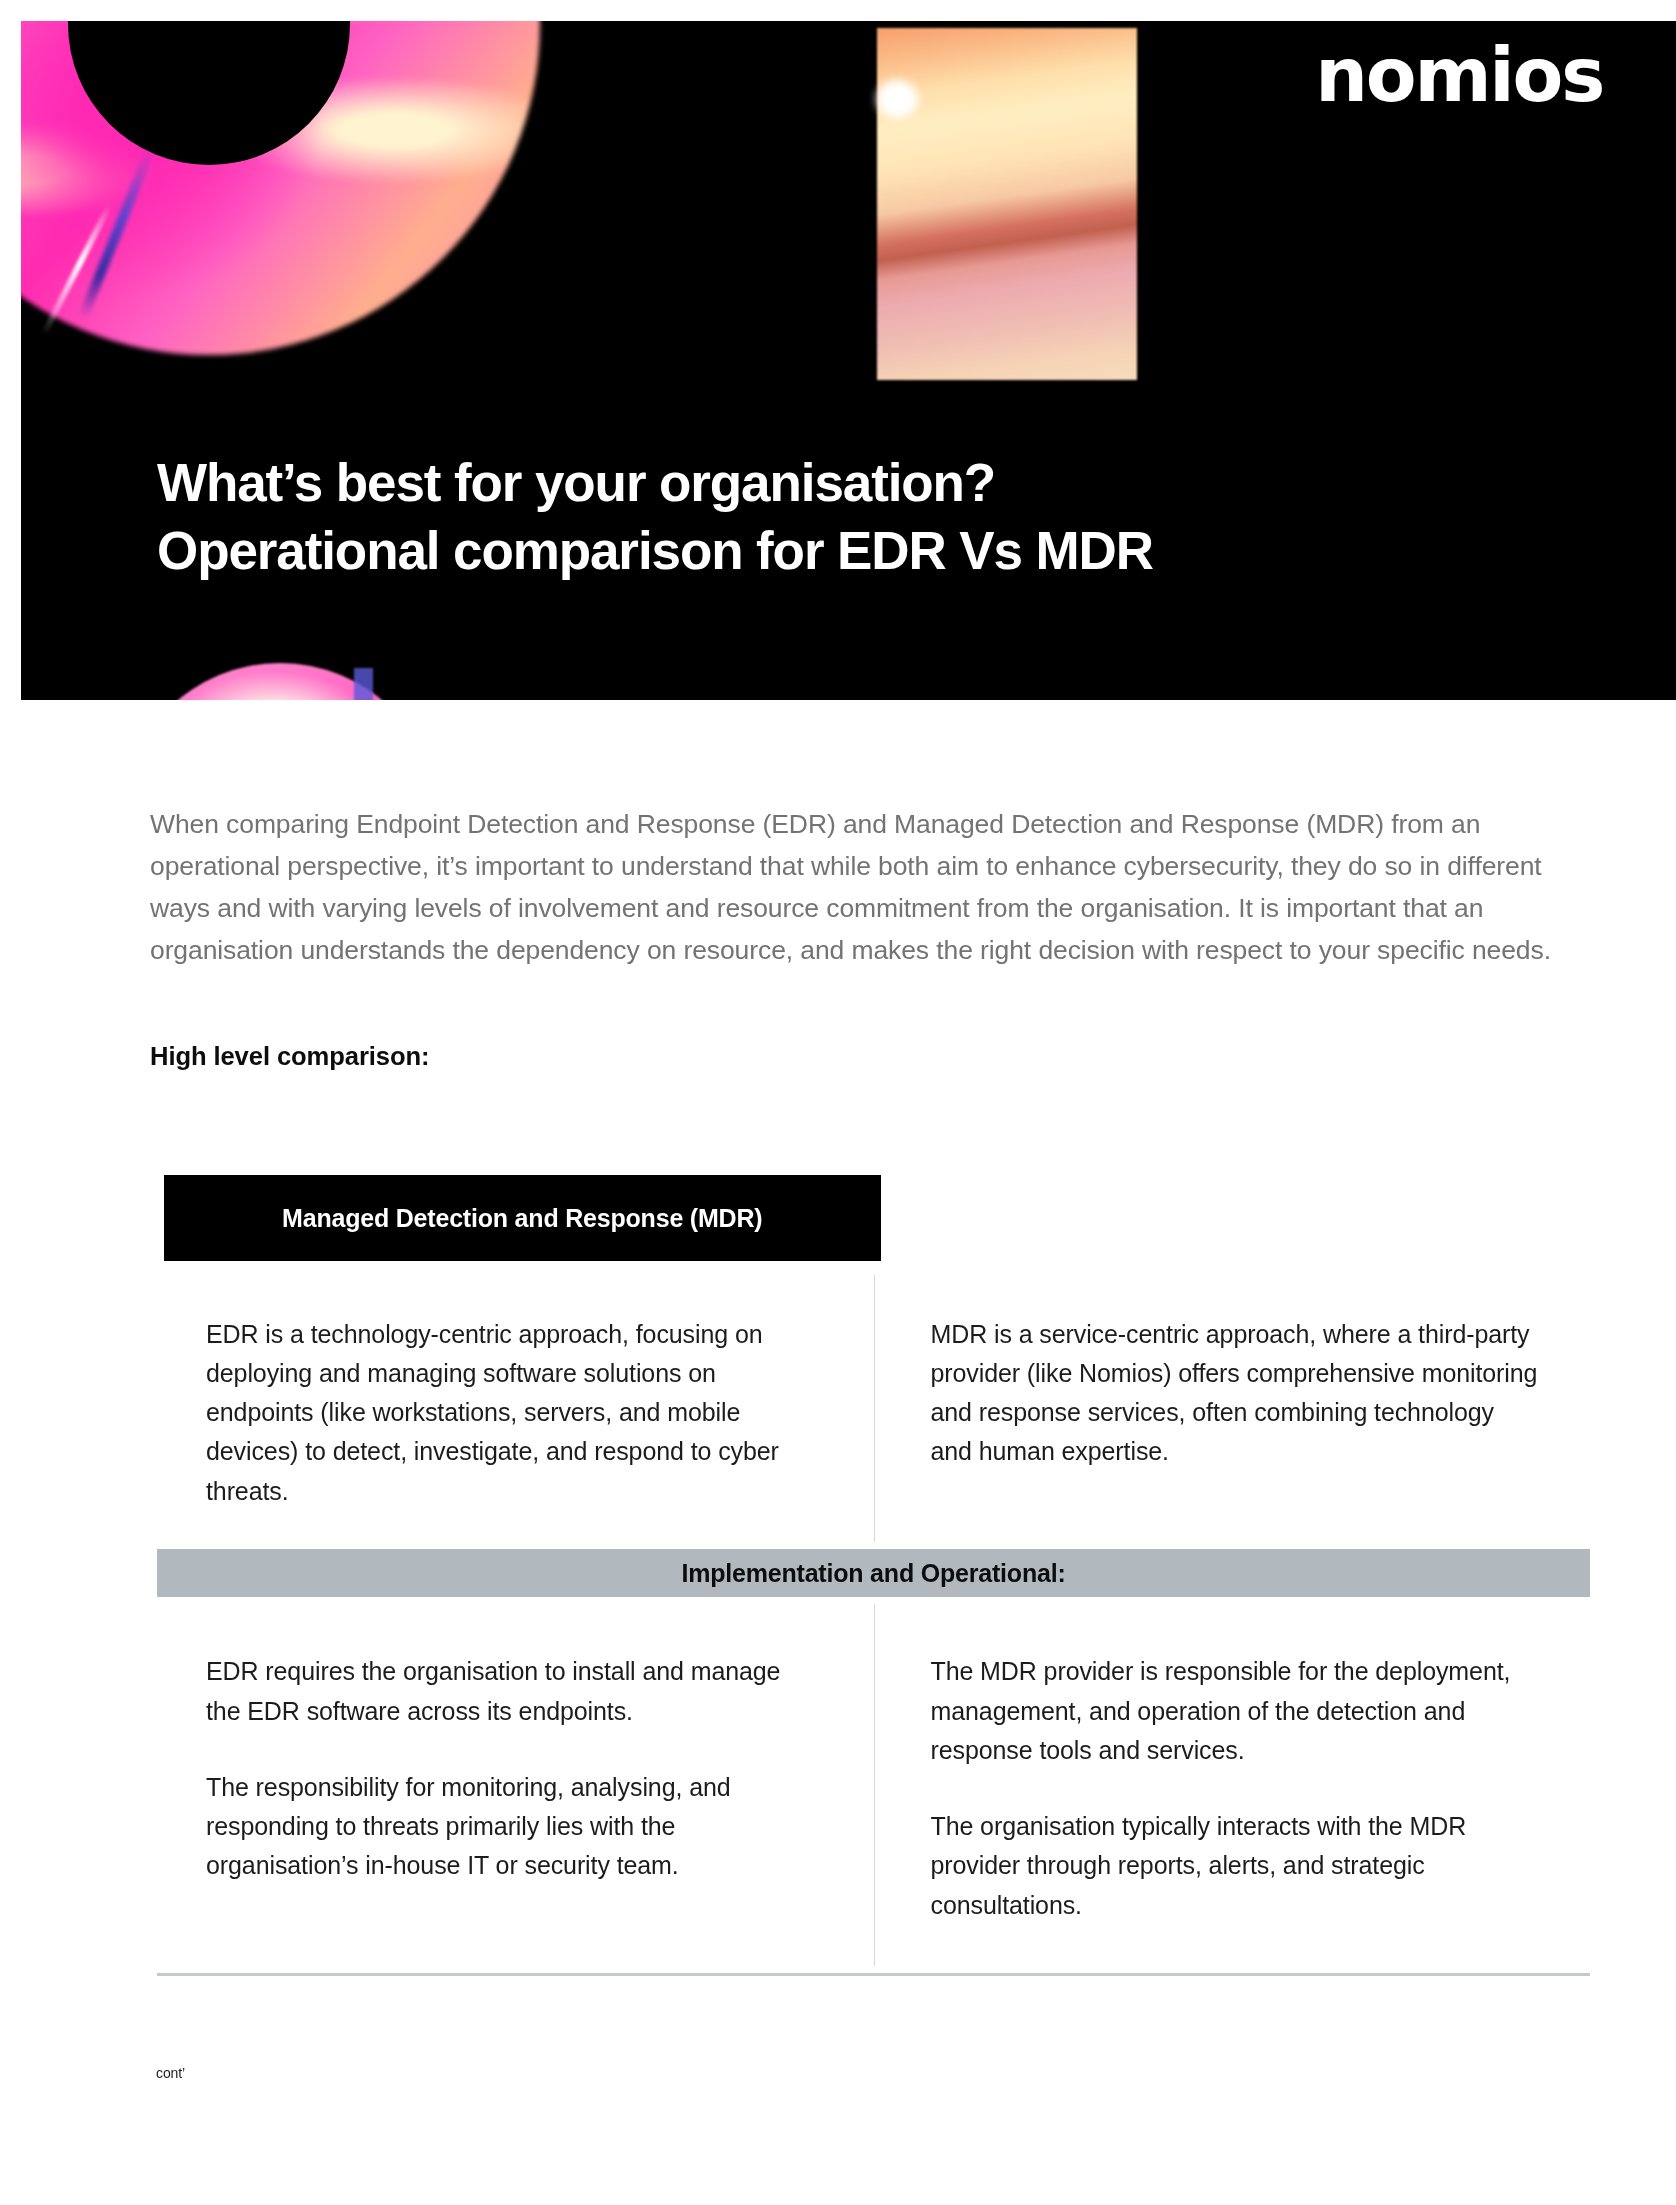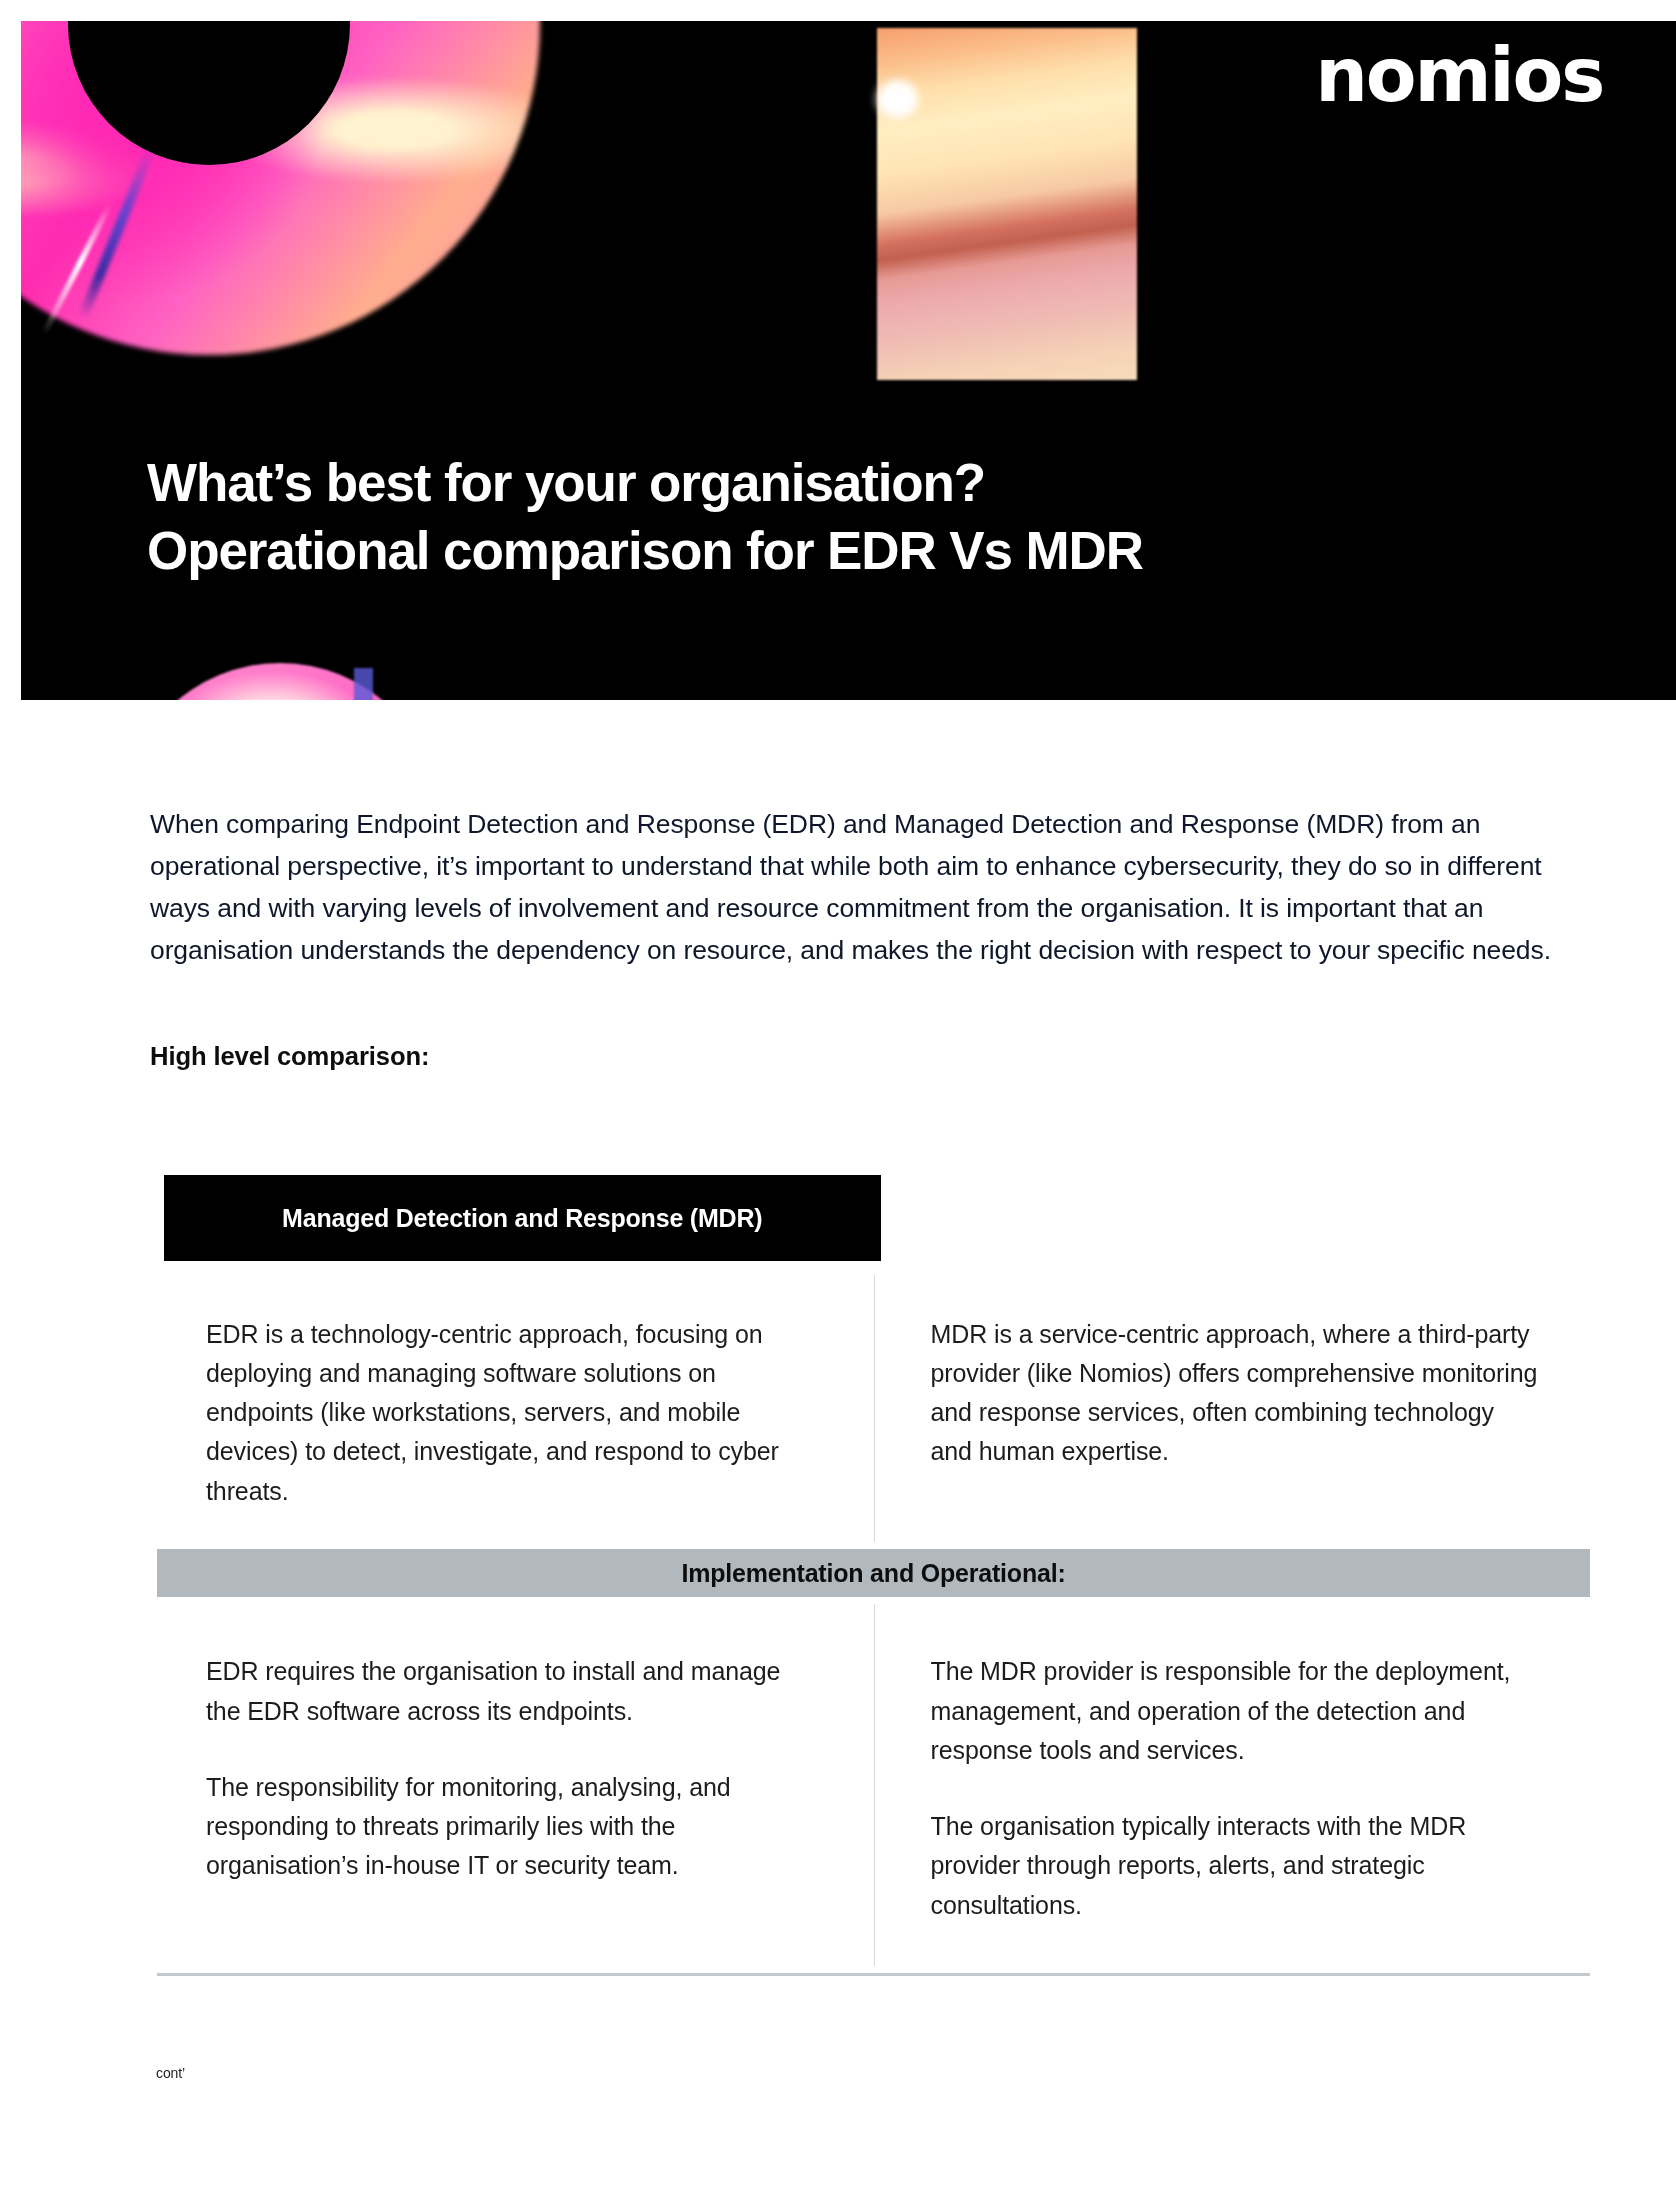--- a/index.html
+++ b/index.html
@@ -105,21 +105,21 @@
     font-size:74px;
     line-height:1;
     font-weight:700;
     letter-spacing:-2.2px;
     font-family:"DejaVu Sans", sans-serif;
   }
 
   
   .title {
     position:absolute;
-    left:112px; top:418px;
+    left:122px; top:418px;
     color:#ffffff;
     font-size:53px;
     font-weight:700;
     line-height:1.15;
     letter-spacing:-1.1px;
     white-space:nowrap;
   }
   .title-line { display:block; }
 
   
@@ -145,21 +145,21 @@
   .page {
     position:absolute;
     left:0; top:679px;
     width:1676px;
   }
 
   .intro {
     position:absolute;
     left:122px; top:97px;
     width:1433px;
-    color:#0f172a;
+    color:#737373;
     font-size:26.5px;
     line-height:1.58;
     letter-spacing:-0.1px;
   }
 
   .subhead {
     position:absolute;
     left:122px; top:335px;
     color:#0d0d0d;
     font-size:25.6px;

